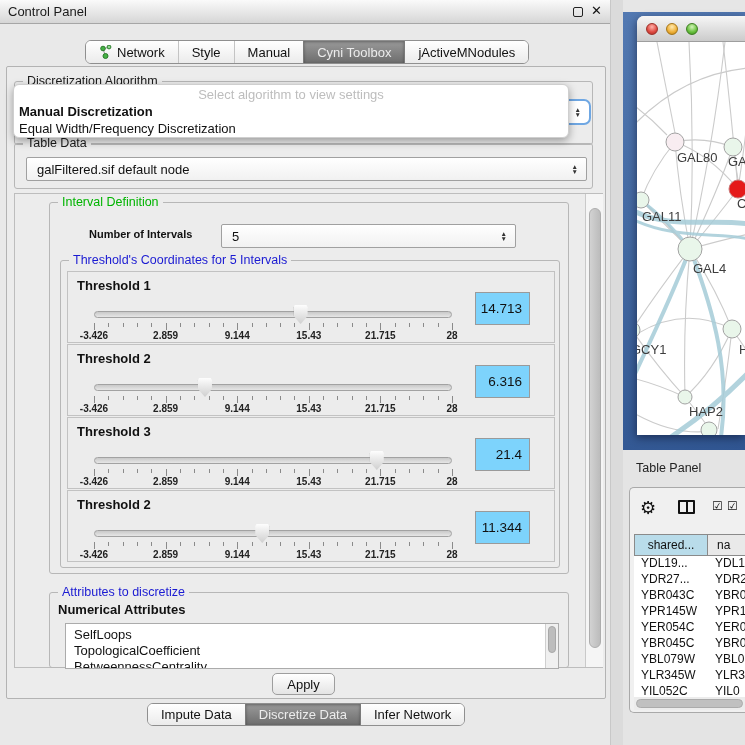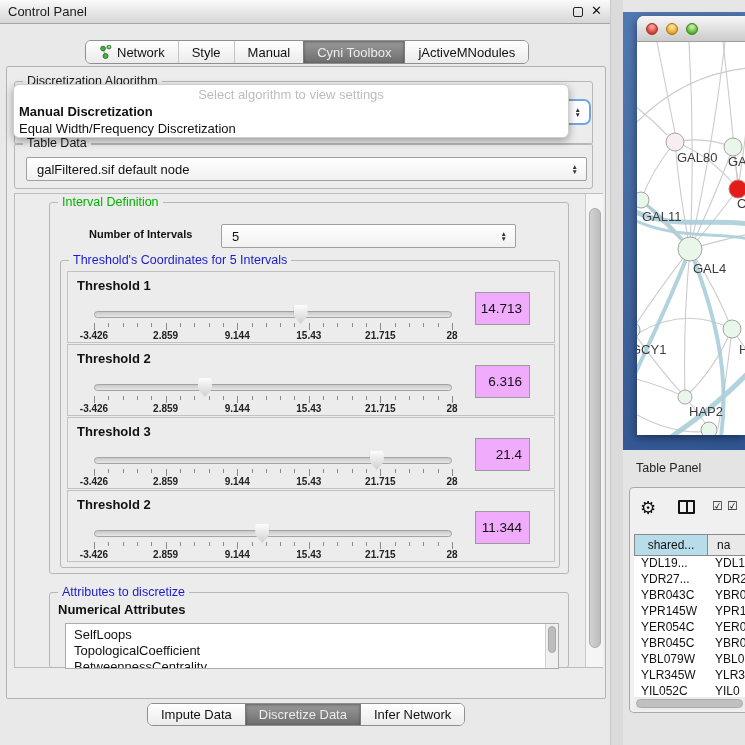--- a/index.html
+++ b/index.html
@@ -69,21 +69,21 @@
     border:1px solid #a2a2a2; background:linear-gradient(#c9c9c9,#e6e6e6); }
   .tick { position:absolute; width:1px; background:#8a8a8a; top:51px; height:4px; }
   .tick.major { height:7px; }
   .tick-label { position:absolute; top:58px; width:50px; text-align:center;
     font-size:10px; font-weight:bold; color:#222; }
   .handle { position:absolute; top:33px; width:14px; height:19px;
     background:linear-gradient(#fdfdfd,#cfcfcf);
     clip-path:polygon(8% 0,92% 0,100% 12%,100% 58%,50% 100%,0 58%,0 12%);
     filter:drop-shadow(0 0 1px #777); }
   .value-box { position:absolute; left:407px; top:20px; width:55px; height:33px;
-    background:#f0abfc; border:1px solid #9a9a9a; font-size:13.5px; color:#111;
+    background:#7dd3fc; border:1px solid #9a9a9a; font-size:13.5px; color:#111;
     text-align:right; line-height:31px; padding-right:7px; }
 
   #attrGroup { left:34px; top:398px; width:520px; height:76px; }
   .attr-heading { position:absolute; left:8px; top:9px; font-size:13px; font-weight:bold; color:#111; }
   #attrList { position:absolute; left:15px; top:30px; width:494px; height:46px;
     background:#fff; border:1px solid #ababab; overflow:hidden; }
   .attr-item { font-size:13px; color:#111; padding-left:8px; line-height:16px; }
   #attrItems { padding-top:3px; }
   .attr-vscroll { position:absolute; right:0; top:0; width:13px; height:100%;
     background:#f0f0f0; border-left:1px solid #cfcfcf; }
@@ -401,20 +401,23 @@
               <div class="thumb"></div>
             </div>
           </div>
         </div>
 
         <div id="mainVScroll">
           <div class="thumb"></div>
         </div>
       </div>
 
+      <div id="buttonBar">
+        <button id="applyBtn">Apply</button>
+      </div>
     </div>
 
     <div id="bottomTabs">
         <div class="tab">
           <span>Impute Data</span>
         </div>
         <div class="tab sel">
           <span>Discretize Data</span>
         </div>
         <div class="tab">

